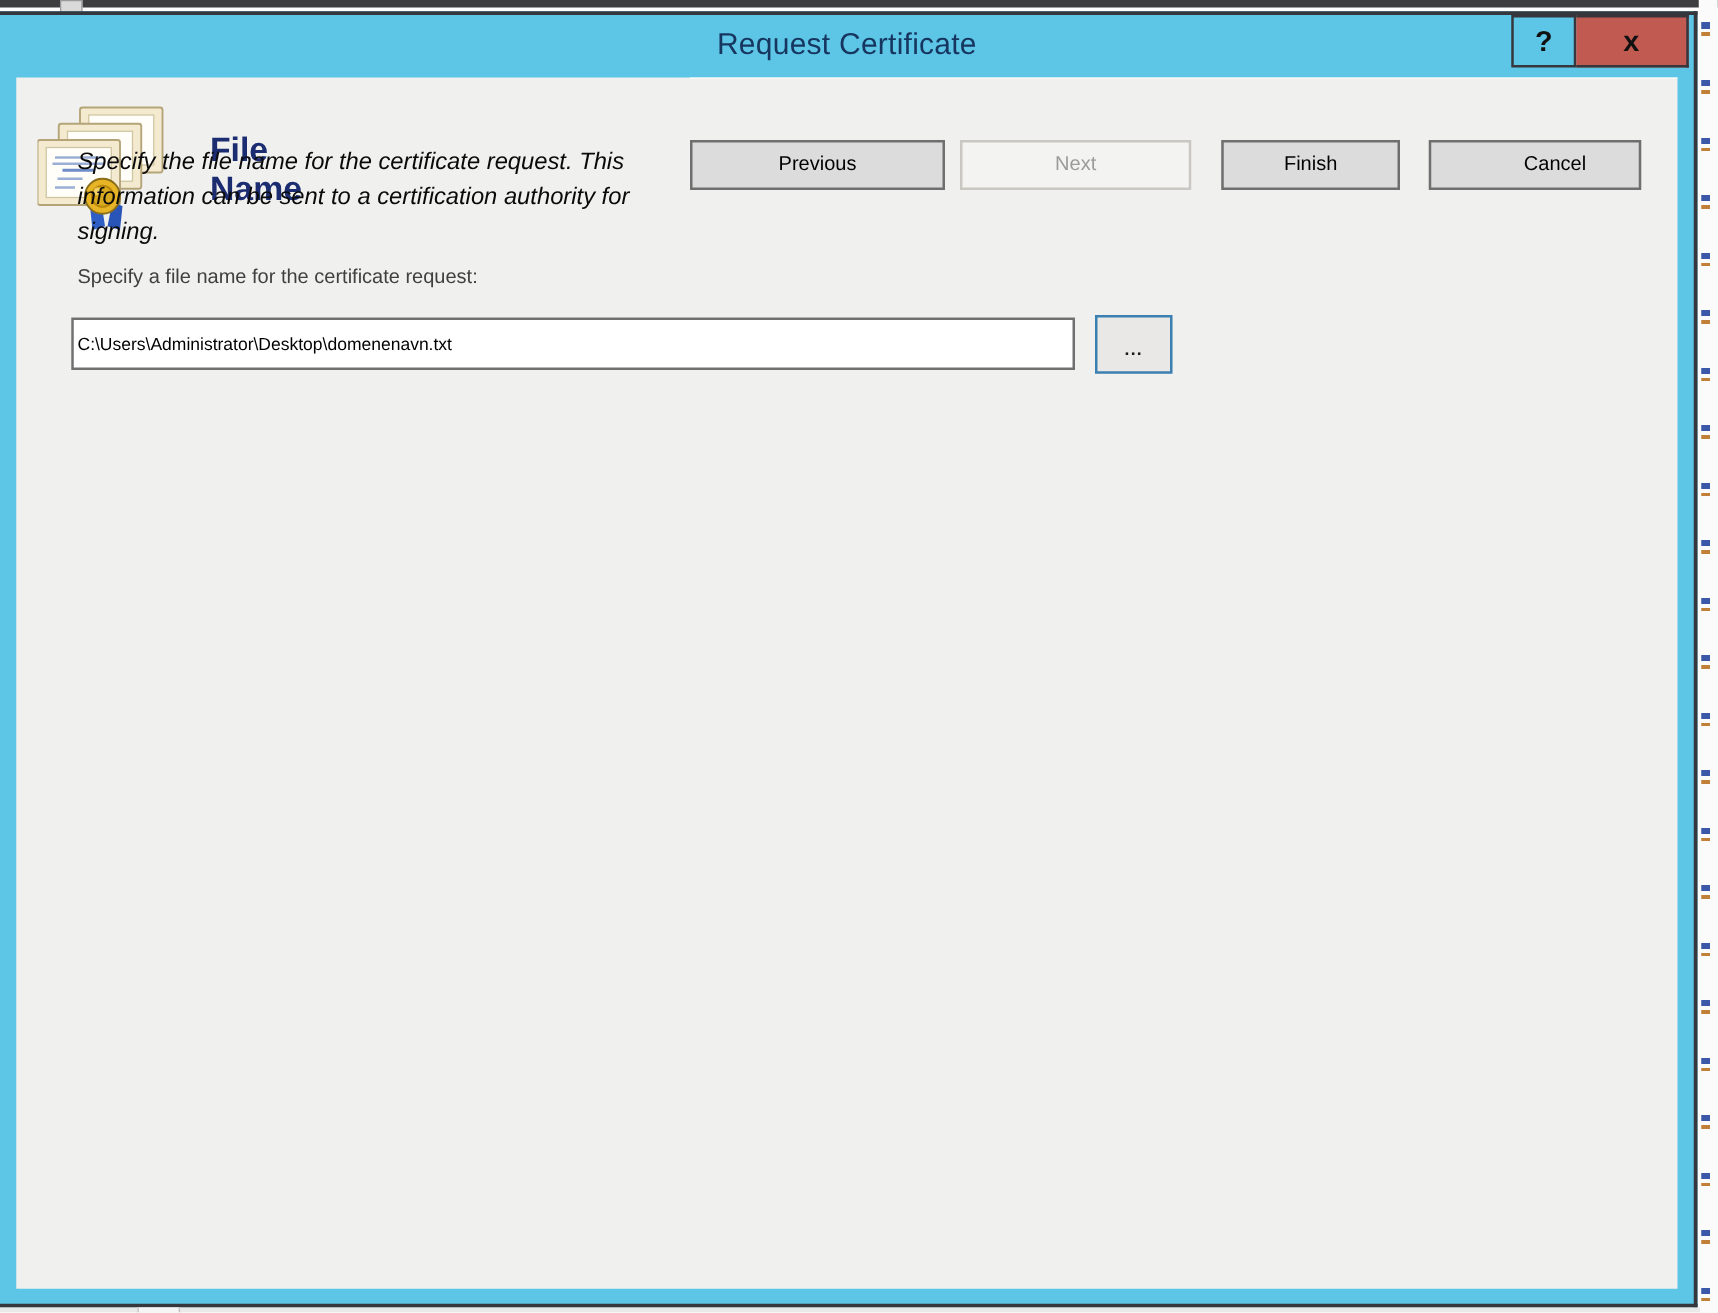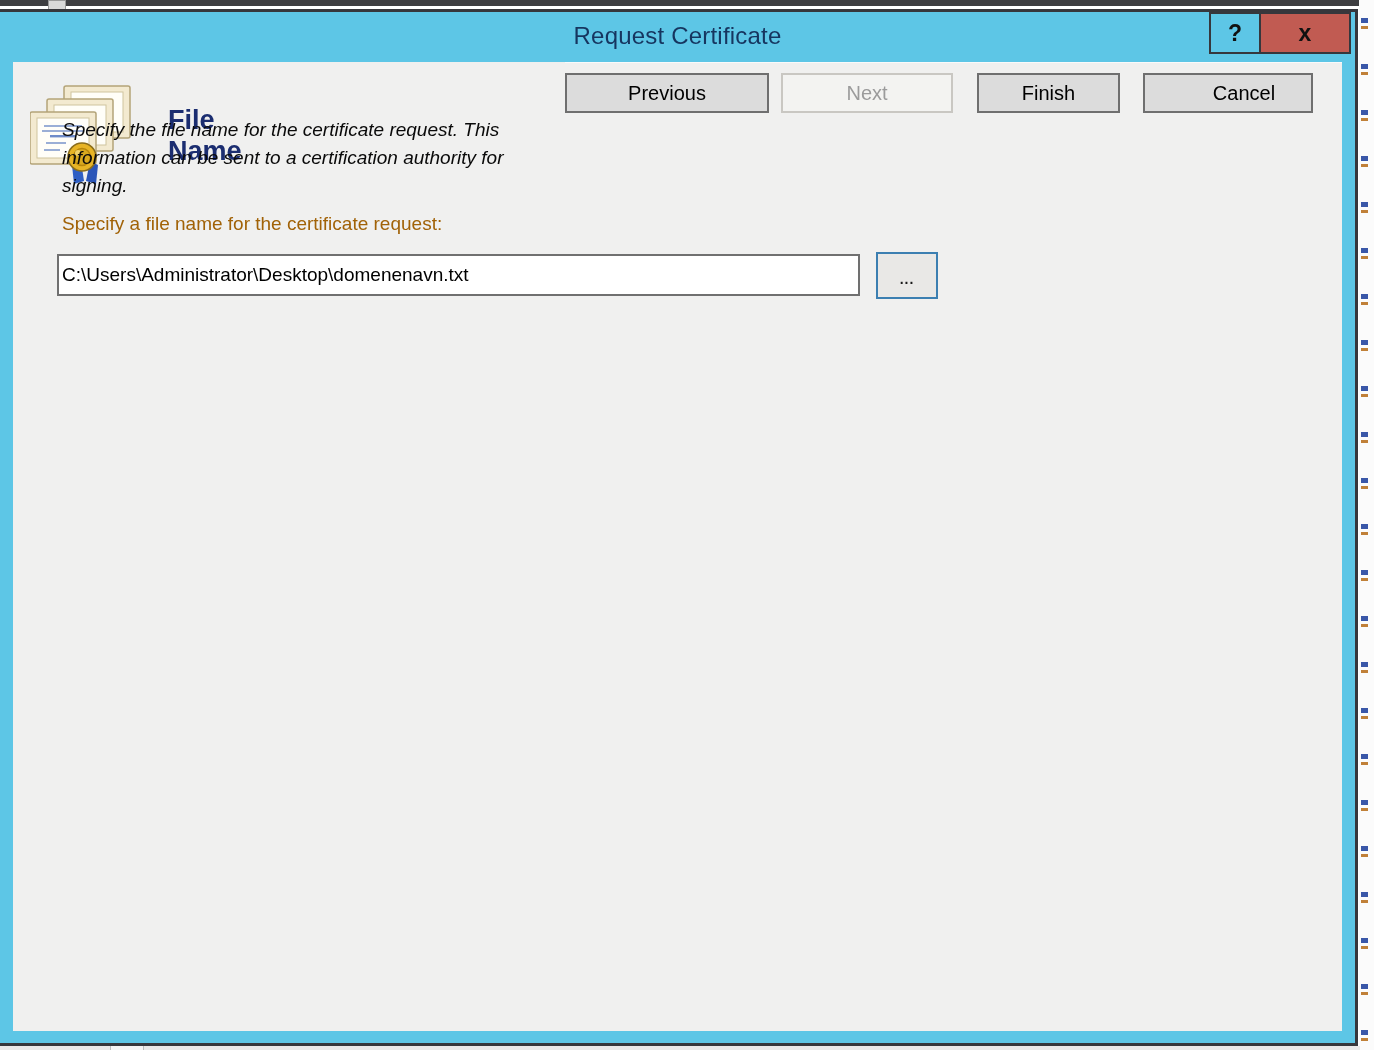--- a/index.html
+++ b/index.html
@@ -96,31 +96,31 @@
   }
 
   
   .wizard-body { position: relative; flex: 1 1 auto; }
   .description {
     position: absolute; left: 49px; top: 54px; max-width: 1045px;
     font-size: 19px; line-height: 28px; color: #0a0a0a; font-style: italic;
   }
   .file-label {
     position: absolute; left: 49px; top: 151px;
-    font-size: 19px; color: #a16207;
+    font-size: 16px; color: #404040;
   }
   .file-row {
     position: absolute; left: 44px; top: 192px;
     display: flex; align-items: flex-start;
   }
   .file-input {
     width: 803px; height: 42px;
     border: 2px solid #707070; background: #ffffff;
     font-family: "Liberation Sans", sans-serif;
-    font-size: 19px; color: #000; padding: 0 6px 0 3px;
+    font-size: 14px; color: #000; padding: 0 6px 0 3px;
     outline: none;
   }
   .browse-btn {
     margin-left: 16px; margin-top: -2px;
     width: 62px; height: 47px;
     background: #e9e8e6; border: 2px solid #3c7fb1;
     font-size: 14px; font-weight: bold; color: #1a1a1a;
     display: flex; align-items: center; justify-content: center;
     letter-spacing: 1px; cursor: pointer; padding-top: 6px;
   }
@@ -128,26 +128,27 @@
   
   .wizard-footer {
     flex: 0 0 auto; height: 78px;
     border-top: 1px solid #fafafa;
     display: flex; justify-content: flex-end; align-items: flex-start;
     padding: 10px 29px 0 0;
   }
   .wiz-btn {
     height: 40px; background: #dcdcdc; border: 2px solid #6f6f6f;
     font-family: "Liberation Sans", sans-serif;
-    font-size: 20px; color: #000;
+    font-size: 16px; color: #000;
     display: flex; align-items: center; justify-content: center;
     cursor: pointer;
+    margin-top: 39px;
   }
   .wiz-btn.prev   { width: 204px; margin-right: 12px; }
-  .wiz-btn.next   { width: 172px; margin-right: 24px;
+  .wiz-btn.next   { width: 185px; margin-right: 24px;
                     background: #f3f3f1; border-color: #c9c7c2; color: #9b9b9b;
                     cursor: default; }
   .wiz-btn.finish { width: 143px; margin-right: 23px; }
   .wiz-btn.cancel { width: 170px; padding-left: 32px; }
 </style>
 </head>
 <body>
 
 <div class="bg-top">
   <div class="bg-top-bar"></div>

